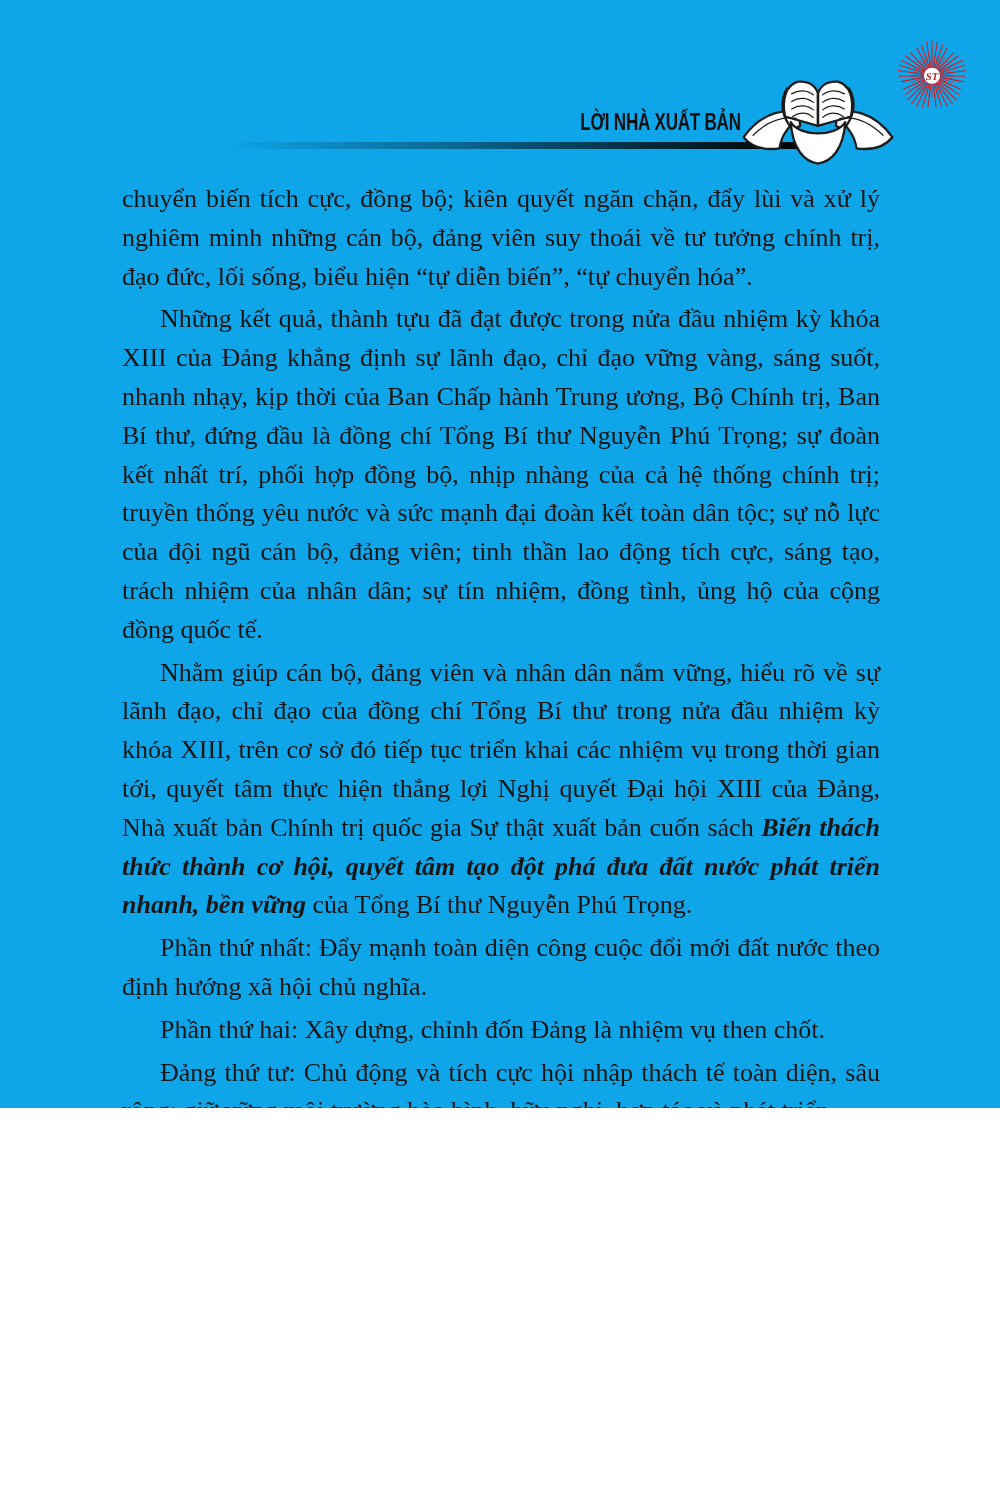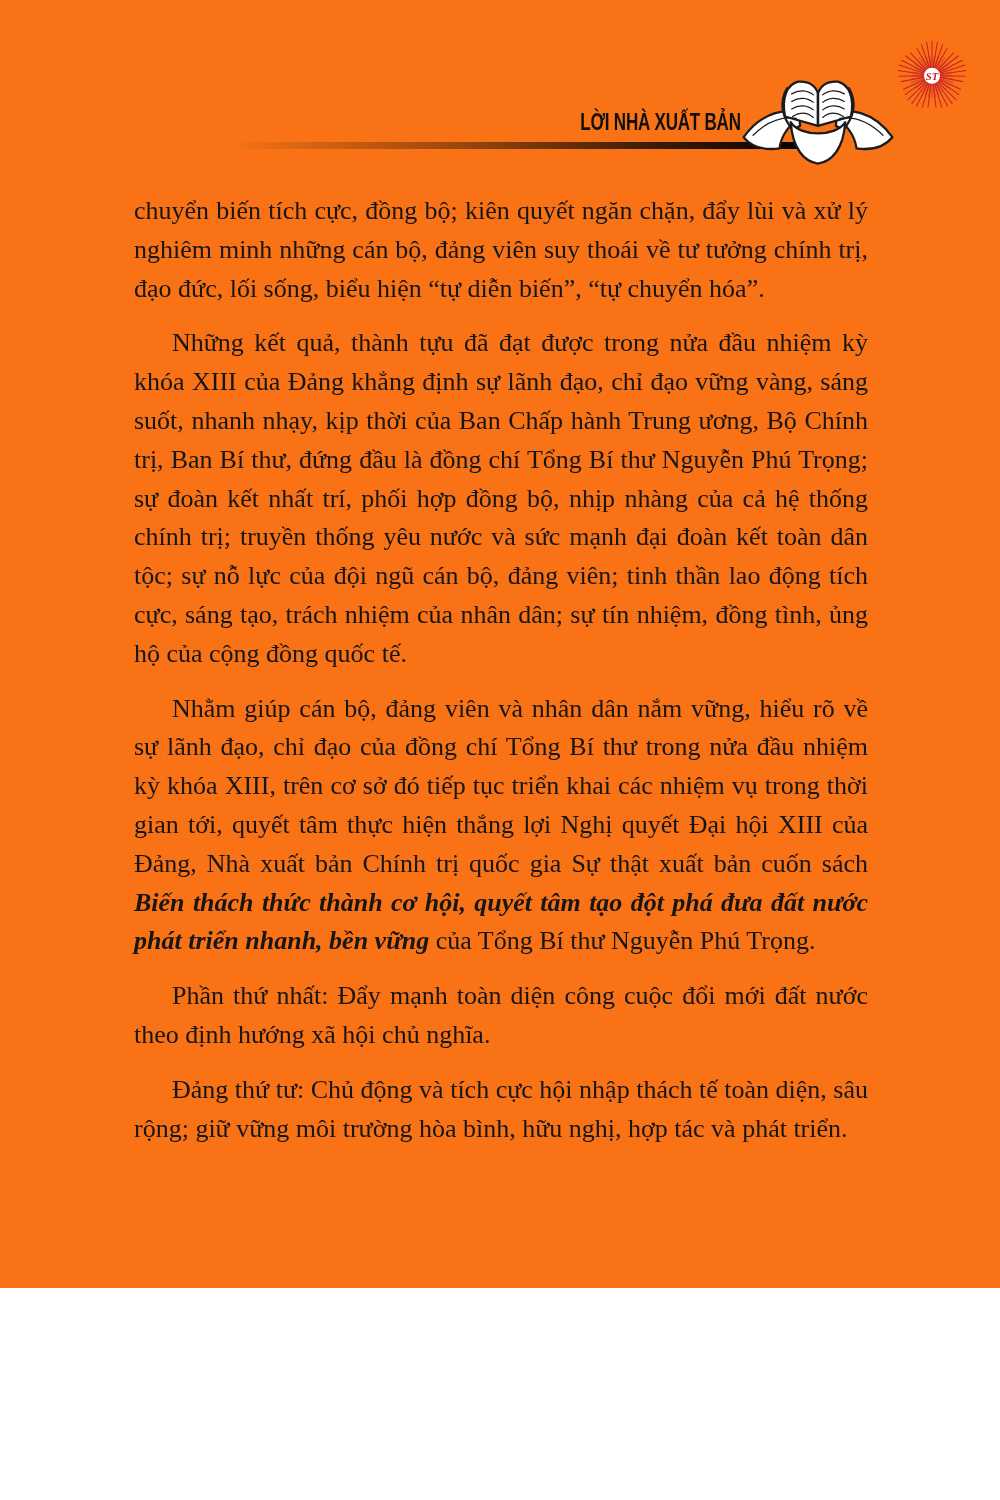--- a/index.html
+++ b/index.html
@@ -1,22 +1,22 @@
 <!DOCTYPE html>
 <html style="--red: #c9222b; --ink: #161616;"><head>
 <meta charset="utf-8">
 <style>
   :root { --red: #c9222b; --ink: #161616; }
   * { box-sizing: border-box; }
   html, body { margin: 0; padding: 0; background: #ffffff; }
   .page {
     position: relative;
     width: 1000px;
-    height: 1288px;
-    background: #f97316;
+    height: 1108px;
+    background: #0ea5e9;
     overflow: hidden;
     color: var(--ink);
   }
   
   .header-title {
     position: absolute;
     top: 109px;
     right: 259px;
     font-family: "Liberation Sans", "DejaVu Sans", sans-serif;
     font-weight: bold;
@@ -57,21 +57,21 @@
     position: absolute;
     left: 118px;
     top: 176px;
     width: 766px;
     font-family: "Liberation Serif", "DejaVu Serif", serif;
     font-size: 26px;
     line-height: 38.8px;
     text-align: justify;
     color: var(--ink);
   }
-  .body-text p { margin: 16px; text-indent: 38px; }
+  .body-text p { margin: 4px; text-indent: 38px; }
   .body-text p.no-indent { text-indent: 0; }
   .body-text .bold-italic { font-weight: 700; font-style: italic; }
   .body-text .italic { }
   
   .page-number {
     position: absolute;
     top: 1399px;
     right: 120px;
     font-family: "Liberation Sans", "DejaVu Sans", sans-serif;
     font-weight: bold;
@@ -142,18 +142,19 @@
       <path d="M16,62 C32,46 48,42 62,44"></path>
       <path d="M154,62 C138,46 122,42 108,44"></path>
     </g>
   </svg>
 
   <div class="body-text">
       <p class="no-indent"><span>chuyển biến tích cực, đồng bộ; kiên quyết ngăn chặn, đẩy lùi và xử lý nghiêm minh những cán bộ, đảng viên suy thoái về tư tưởng chính trị, đạo đức, lối sống, biểu hiện “tự diễn biến”, “tự chuyển hóa”.</span></p>
       <p><span>Những kết quả, thành tựu đã đạt được trong nửa đầu nhiệm kỳ khóa XIII của Đảng khẳng định sự lãnh đạo, chỉ đạo vững vàng, sáng suốt, nhanh nhạy, kịp thời của Ban Chấp hành Trung ương, Bộ Chính trị, Ban Bí thư, đứng đầu là đồng chí Tổng Bí thư Nguyễn Phú Trọng; sự đoàn kết nhất trí, phối hợp đồng bộ, nhịp nhàng của cả hệ thống chính trị; truyền thống yêu nước và sức mạnh đại đoàn kết toàn dân tộc; sự nỗ lực của đội ngũ cán bộ, đảng viên; tinh thần lao động tích cực, sáng tạo, trách nhiệm của nhân dân; sự tín nhiệm, đồng tình, ủng hộ của cộng đồng quốc tế.</span></p>
       <p><span>Nhằm giúp cán bộ, đảng viên và nhân dân nắm vững, hiểu rõ về sự lãnh đạo, chỉ đạo của đồng chí Tổng Bí thư trong nửa đầu nhiệm kỳ khóa XIII, trên cơ sở đó tiếp tục triển khai các nhiệm vụ trong thời gian tới, quyết tâm thực hiện thắng lợi Nghị quyết Đại hội XIII của Đảng, Nhà xuất bản Chính trị quốc gia Sự thật xuất bản cuốn sách </span><span class="bold-italic">Biến thách thức thành cơ hội, quyết tâm tạo đột phá đưa đất nước phát triển nhanh, bền vững</span><span> của Tổng Bí thư Nguyễn Phú Trọng.</span></p>
       <p><span class="italic">Phần thứ nhất:</span><span> Đẩy mạnh toàn diện công cuộc đổi mới đất nước theo định hướng xã hội chủ nghĩa.</span></p>
+      <p><span class="italic">Phần thứ hai:</span><span> Xây dựng, chỉnh đốn Đảng là nhiệm vụ then chốt.</span></p>
       <p><span class="italic">Đảng thứ tư:</span><span> Chủ động và tích cực hội nhập thách tế toàn diện, sâu rộng; giữ vững môi trường hòa bình, hữu nghị, hợp tác và phát triển.</span></p>
     </div>
 
   <div class="page-number">7</div>
 
 </div>
 
 </body></html>

